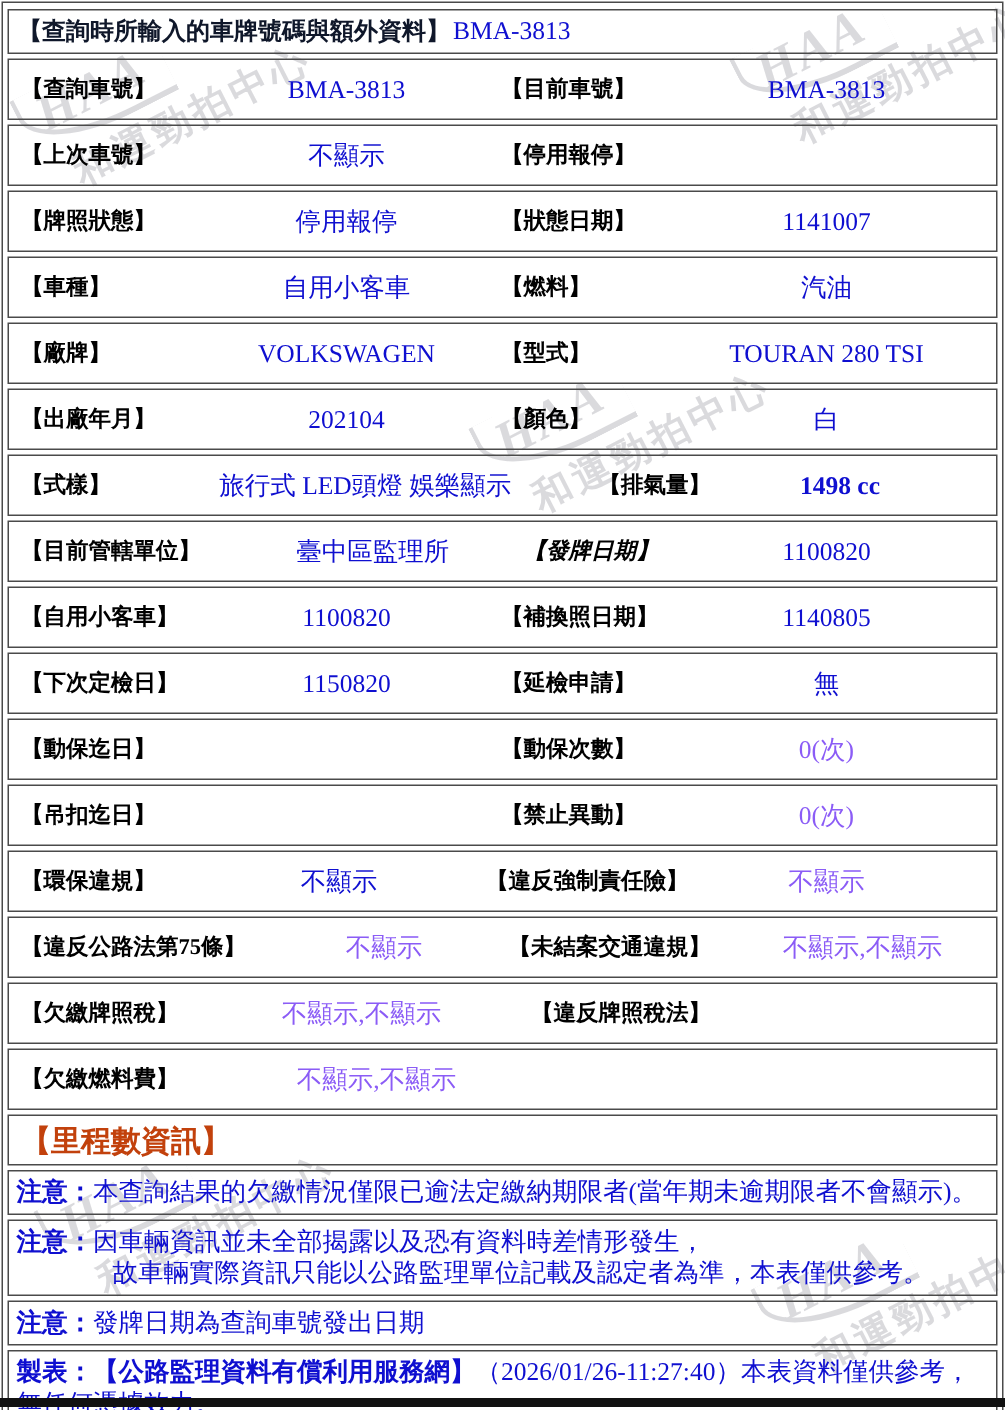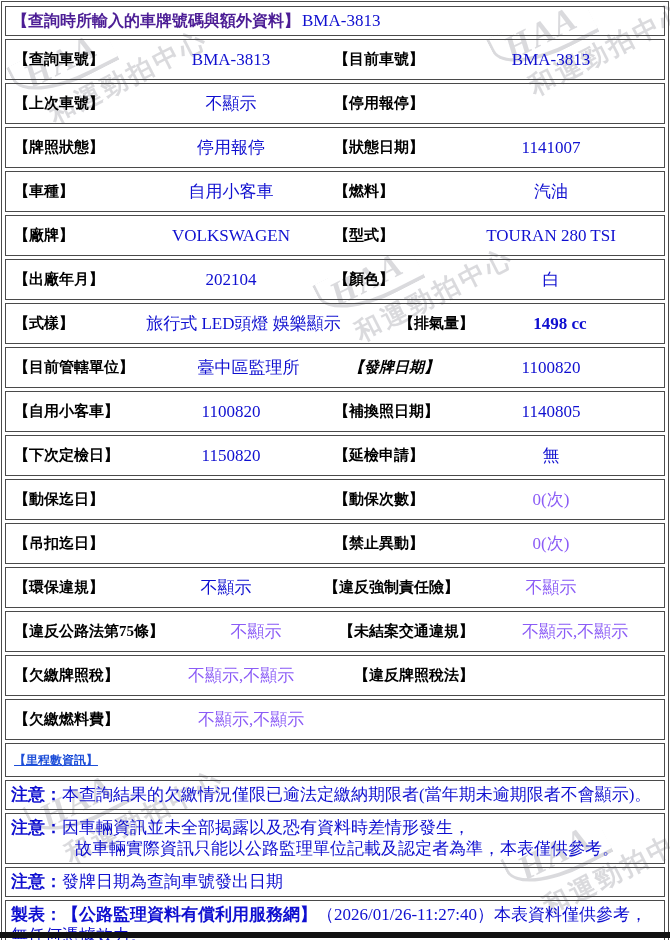--- a/index.html
+++ b/index.html
@@ -11,32 +11,32 @@
   .wm-layer{position:absolute;inset:0;z-index:0;pointer-events:none;}
   .wm{position:absolute;transform:rotate(-27deg);color:#c3c3c8;opacity:.6;text-align:left;white-space:nowrap;}
   .wm-logo{display:inline-block;font-style:italic;font-weight:bold;font-size:34px;
     letter-spacing:2px;padding:0 14px 2px 10px;
     border-bottom:4px solid #c3c3c8;border-left:3px solid #c3c3c8;border-radius:0 0 0 70%;}
   .wm-text{font-size:26px;font-weight:bold;letter-spacing:3px;margin-top:2px;margin-left:18px;}
   
   .outer{position:relative;z-index:1;border:1px solid #4a4a4a;margin:1px 1px 0 1px;padding:4px 3px 2px 3px;}
   .box{border:1px solid #4a4a4a;margin-bottom:3px;background:transparent;}
   .hdr-box{height:28px;display:flex;align-items:center;padding-left:6px;}
-  .hdr-title{color:#4c1d95;font-weight:bold;font-size:16px;}
+  .hdr-title{color:#0f172a;font-weight:bold;font-size:16px;}
   .hdr-plate{color:#0f0fd0;font-size:17px;margin-left:2px;}
   .row{display:flex;align-items:center;height:39px;}
   .lab{font-weight:bold;color:#000;font-size:15px;padding-left:8px;white-space:nowrap;box-sizing:border-box;}
   .val{color:#0f0fd0;font-size:17px;text-align:center;white-space:nowrap;box-sizing:border-box;}
   .red{color:#8b5cf6;}
   .c1{width:130px;}
   .c2{width:190px;}
   .c3{width:160px;}
   .c4{flex:1;padding-right:48px;}
   .section-box{height:32px;display:flex;align-items:center;padding-left:8px;}
-  .section-title{color:#1d4ed8;font-weight:bold;font-size:12px;text-decoration:underline;}
+  .section-title{color:#c2410c;font-weight:bold;font-size:20px;}
   .note{padding:3px 5px 4px 5px;font-size:17px;line-height:21px;color:#0f0fd0;}
   .note .prefix{font-weight:bold;}
   .note .site{font-weight:bold;}
   .note .indent{padding-left:64px;}
   .bottom-bar{position:absolute;left:0;bottom:2px;width:670px;height:6px;background:#111;z-index:2;}
 </style>
 </head>
 <body>
 
 <div class="wm-layer">

